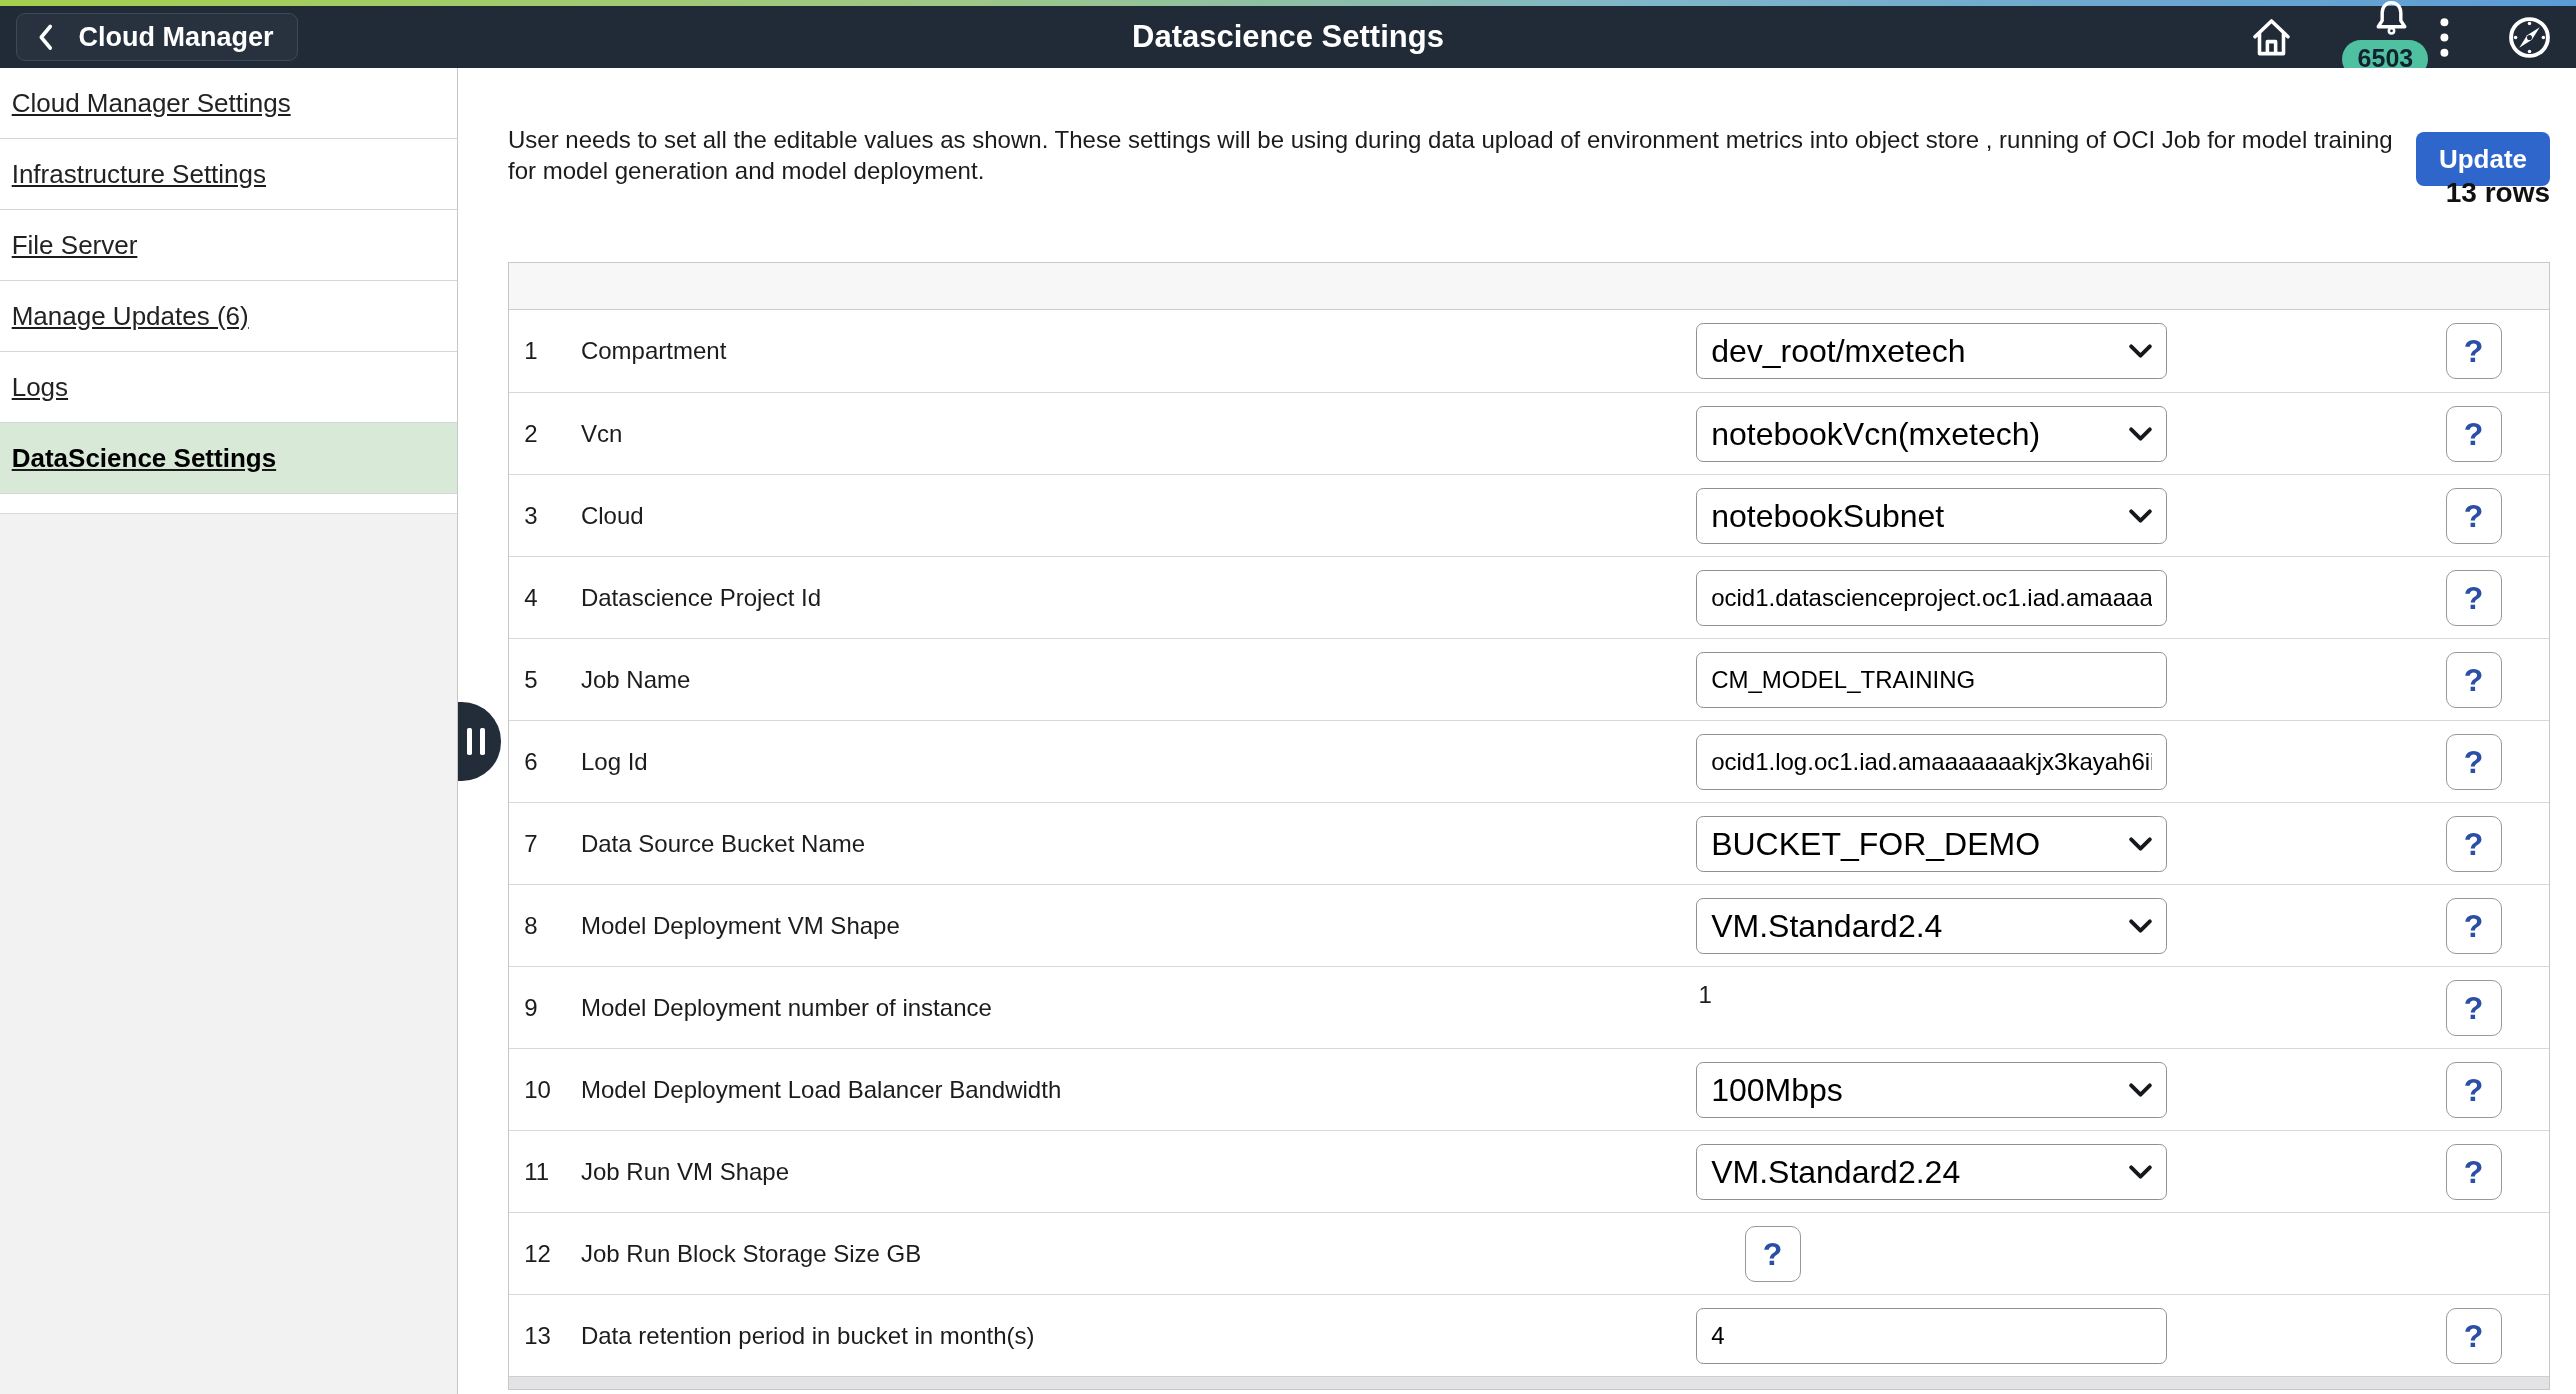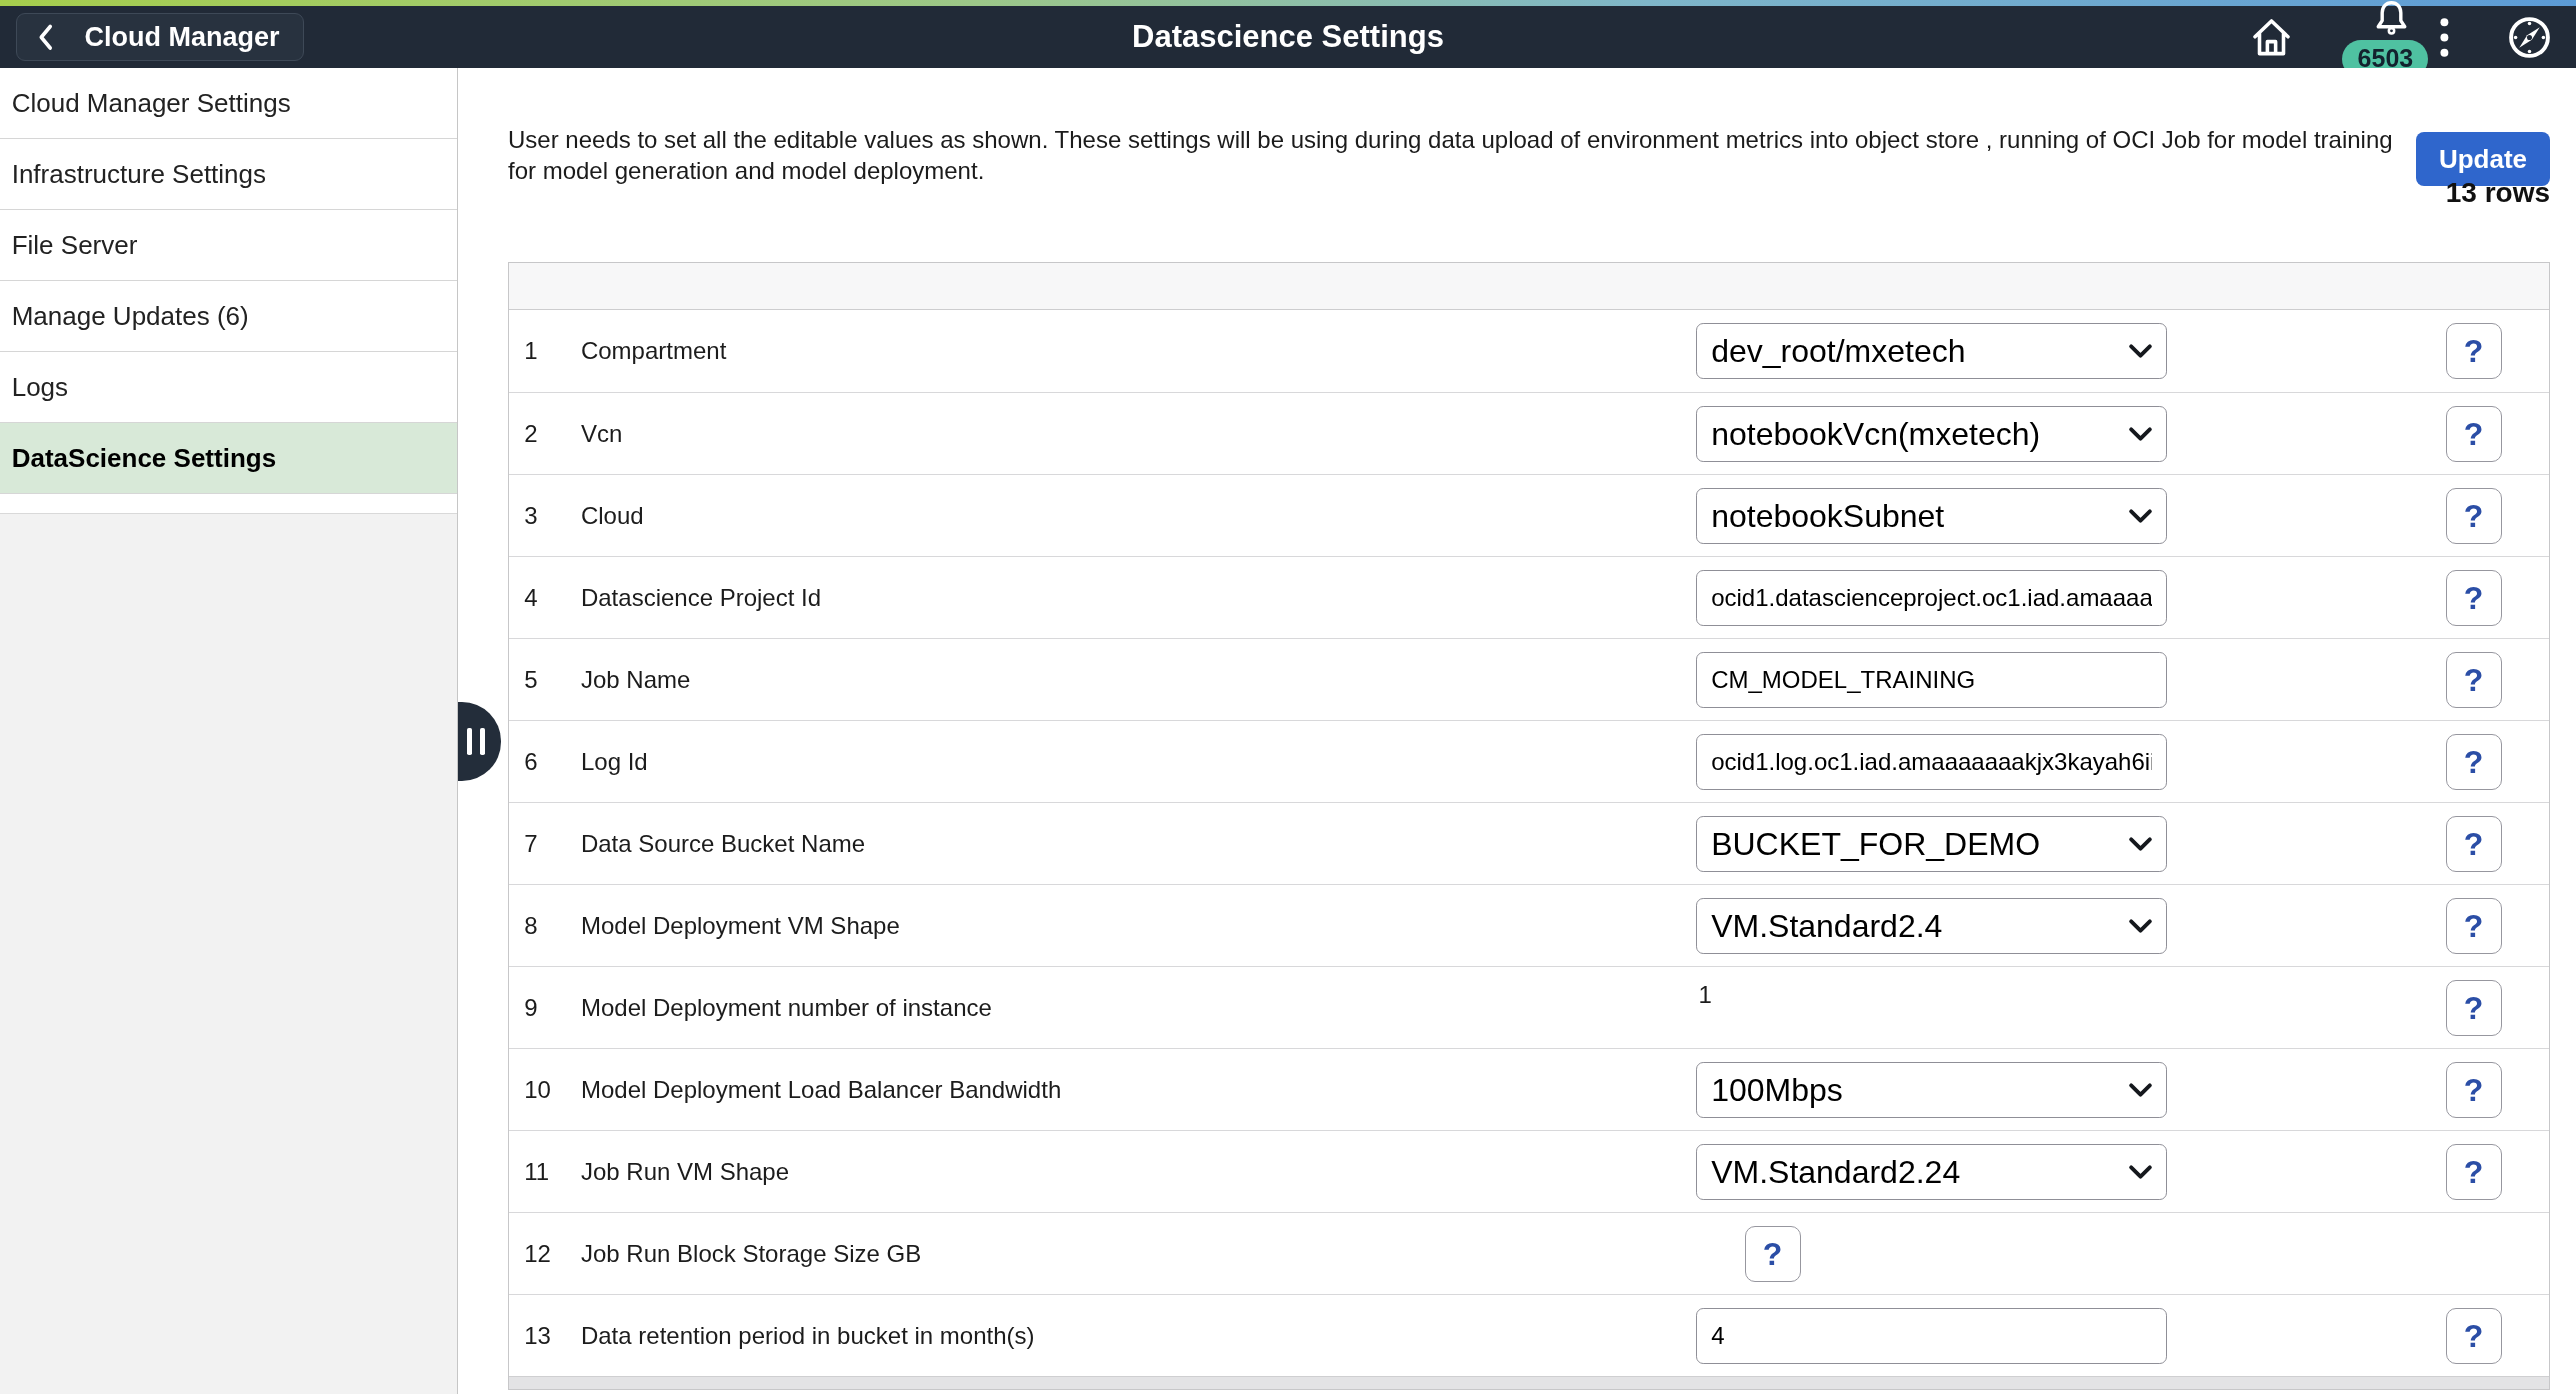--- a/index.html
+++ b/index.html
@@ -10,42 +10,42 @@
   }
   .page { position: relative; width: 2576px; height: 1395px; }
 
   
   .topbar { position: absolute; left: 0; top: 0; width: 100%; height: 68px; }
   .topgrad { height: 6.3px; width: 100%;
     background: linear-gradient(90deg, #a6ce4d 0%, #9cc788 38%, #7fb6c9 64%, #5c9bd6 100%); }
   .topbar-inner { position: relative; height: 62px; background: #212a37;
     display: flex; align-items: center; }
   .back-btn { position: absolute; left: 16px; top: 7.2px; height: 48px;
-    display: flex; align-items: center; gap: 28px; padding: 0 23px 0 18px;
+    display: flex; align-items: center; gap: 22px; padding: 0 23px 0 18px;
     background: #28323f; border: 1.8px solid #3e4957; border-radius: 9px;
     color: #ffffff; font-size: 27px; font-weight: 700; cursor: pointer;
     font-family: inherit; justify-content: center; }
   .page-title { position: absolute; left: 0; right: 0; top: 0; height: 62px;
     display: flex; align-items: center; justify-content: center;
     color: #ffffff; font-size: 31px; font-weight: 700; pointer-events: none; }
   .topbar-right { position: absolute; right: 23px; top: 0; height: 62px;
     display: flex; align-items: center; }
   .icon-btn { background: transparent; border: none; cursor: pointer;
     display: flex; align-items: center; justify-content: center; padding: 0; }
   .home-btn { margin-right: 61px; }
   .bell-group { display: flex; align-items: center; cursor: pointer; flex-direction: column; }
   .badge { height: 38px; min-width: 86px; margin-left: -12.5px; padding: 0 14.3px;
     background: #4fc1a1; border-radius: 20px; color: #13222e;
     font-size: 25px; font-weight: 700; display: flex; align-items: center;
     justify-content: center; }
   .kebab-btn { margin-left: 10.8px; margin-right: 56px; }
   
   .sidebar { position: absolute; left: 0; top: 68px; width: 458px; height: 1327px;
     background: #22c55e; border-right: 1.8px solid #c6c6c6;
-    display: flex; flex-direction: column; }
+    display: flex; flex-direction: column; text-decoration: underline; }
   .side-item { height: 71px; display: flex; align-items: center;
     padding-left: 11.7px; font-size: 26px; color: #222222;
     border-bottom: 1.8px solid #d6d6d6; cursor: pointer; background: #ffffff; }
   .side-item.selected { background: #d8e9d8; font-weight: 700; color: #000; }
   .sidebar-gap { height: 20px; background: #ffffff; border-bottom: 1.8px solid #d9d9d9; }
   .sidebar-fill { flex: 1; background: #f2f2f2; }
   .collapse-handle { position: absolute; left: 458px; top: 702px; width: 43px; height: 79px;
     background: #232d3a; border-radius: 0 39px 39px 0; cursor: pointer;
     display: flex; align-items: center; justify-content: center; z-index: 5; }
   .pause { display: flex; gap: 7.2px; margin-right: 7.2px; }

